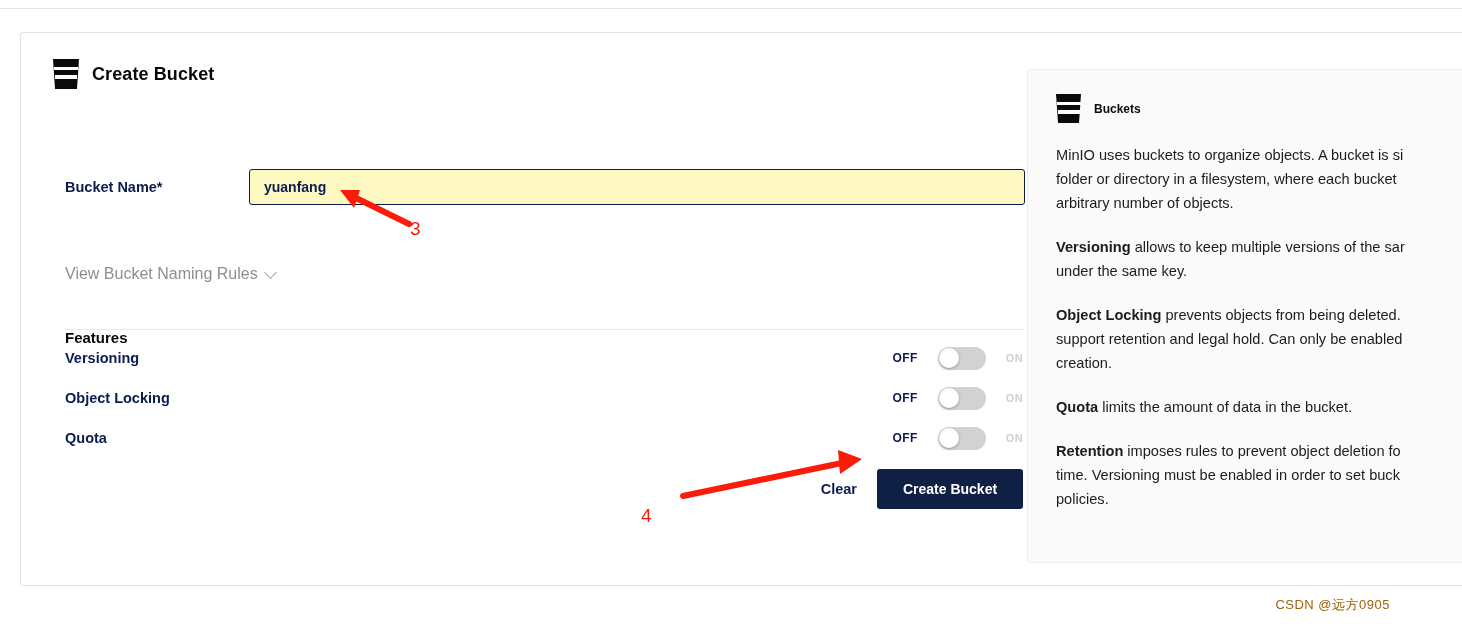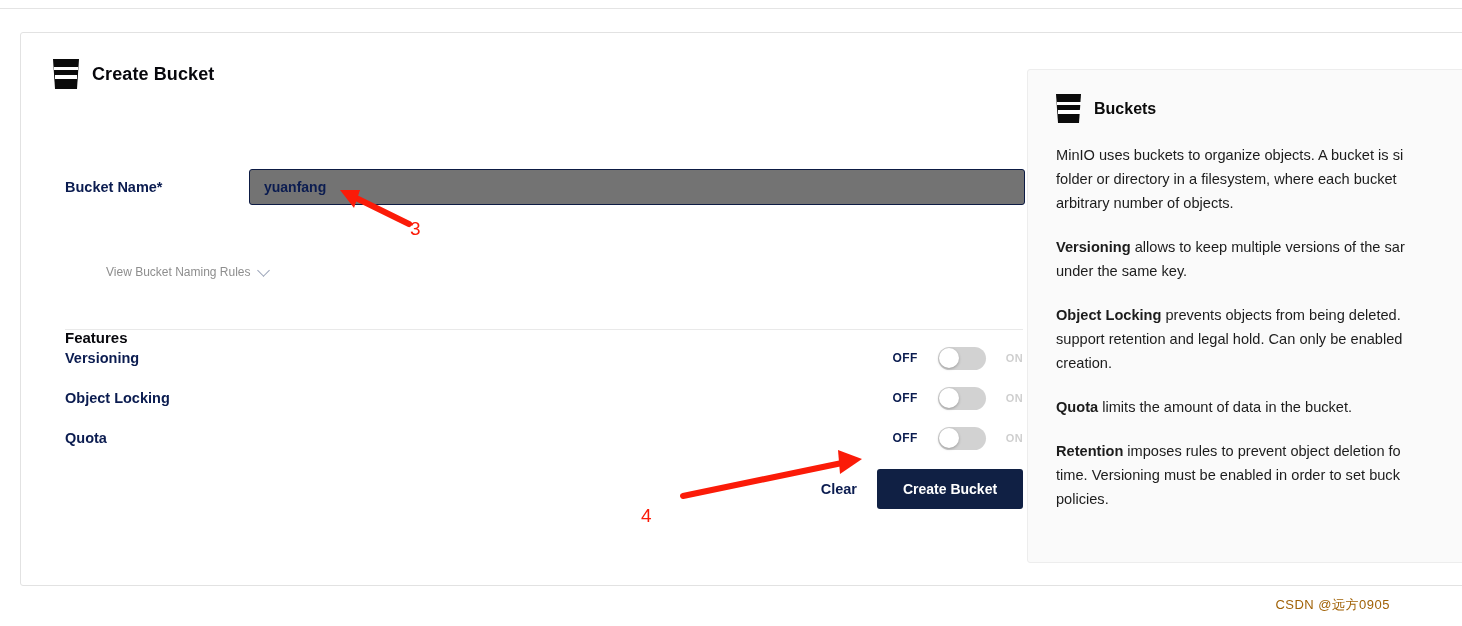--- a/index.html
+++ b/index.html
@@ -100,37 +100,36 @@
   .text-input {
     flex: 1 1 auto;
     height: 36px;
     border: 1.6px solid #0d1b44;
     border-radius: 3px;
     padding: 0 14px;
     font-family: "Liberation Sans", sans-serif;
     font-size: 14px;
     font-weight: bold;
     color: #0b1c50;
-    background: #737373;
+    background: #fef9c3;
     outline: none;
   }
 
   .helper-link {
     position: absolute;
     left: 20px;
     top: 208px;
     display: flex;
     align-items: center;
     gap: 8px;
     cursor: pointer;
   }
   .helper-link .txt {
-    font-size: 12px;
+    font-size: 16px;
     color: #8e8e8e;
-    margin-left: 41px;
   }
   .chev {
     width: 9px; height: 9px;
     border-right: 1.6px solid #9aa3b8;
     border-bottom: 1.6px solid #9aa3b8;
     transform: rotate(45deg);
     margin-top: -4px;
   }
 
   .features-title {
@@ -254,21 +253,21 @@
   }
   .info-head {
     display: flex;
     align-items: center;
     gap: 13px;
     margin-bottom: 20px;
   }
   .info-head .bucket-icon { width: 25px; height: 29px; }
   .info-head .bucket-icon .body { width: 25px; border-top-width: 29px; }
   .info-title {
-    font-size: 16px;
+    font-size: 12px;
     font-weight: bold;
     color: #0b0b0b;
   }
   .info-p {
     font-size: 14.6px;
     line-height: 24px;
     color: #1c1c1c;
     margin-bottom: 20px;
     white-space: nowrap;
   }

